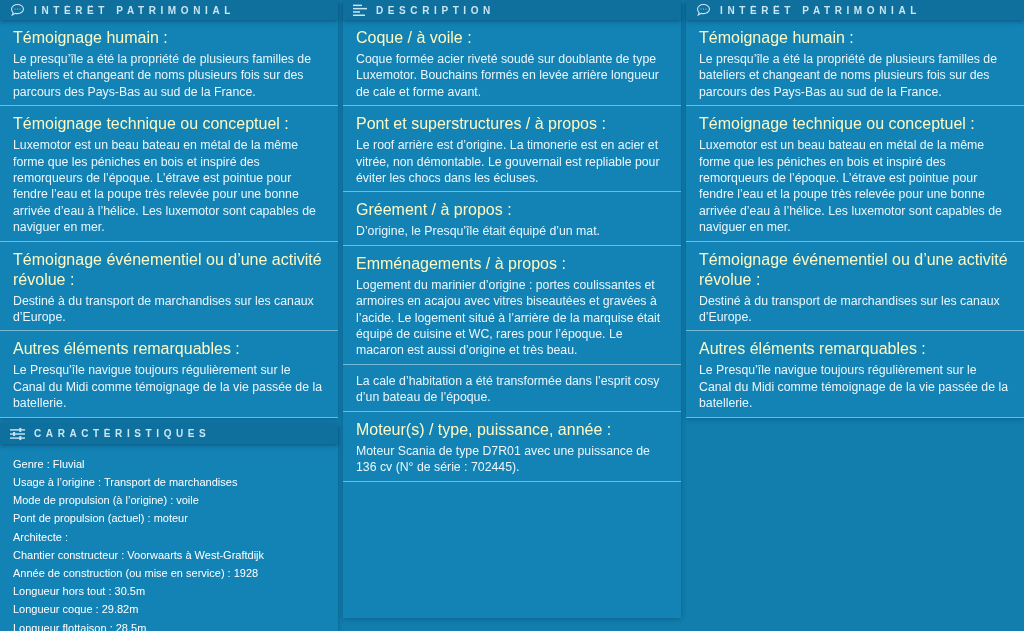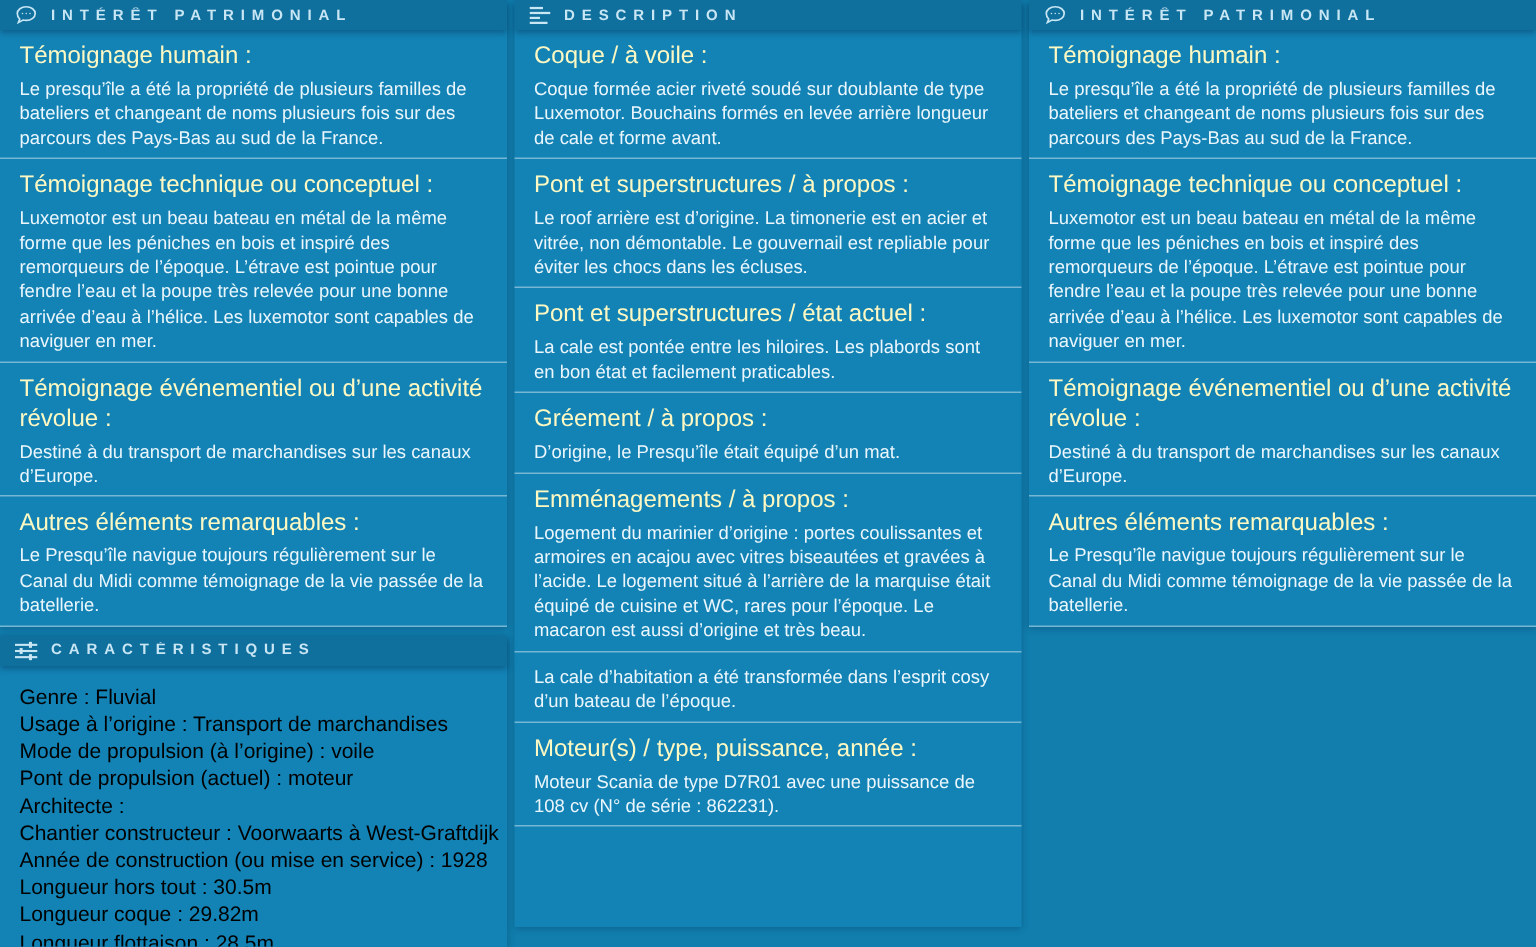--- a/index.html
+++ b/index.html
@@ -31,21 +31,21 @@
   .bar-label {
     font-size:10px; font-weight:bold;
     letter-spacing:4.6px;
     color: var(--bar-text, #c8e6f4);
     white-space:nowrap; overflow:hidden;text-align:right;
   }
   .sec { padding:8px 13px 5px; border-bottom:1px solid var(--divider, rgba(255,255,255,.42)); }
   .sec h3 { font-size:16px; line-height:20px; font-weight:400; color:#fef9c3; margin-bottom:3px; }
   .sec p  { font-size:12.3px; line-height:16.4px; color:#eaf6fc; }
   .list { padding:11px 13px 10px; }
-  .list .row { font-size:14px; line-height:18.2px; color:#000000; white-space:nowrap; }
+  .list .row { font-size:11px; line-height:18.2px; color:#ffffff; white-space:nowrap; }
 </style>
 </head>
 <body>
 
 <div class="page">
 
   <div class="col">
     <section class="panel">
       <header class="bar">
         <span class="icon">
@@ -121,37 +121,33 @@
       </header>
       <div class="sec">
         <h3>Coque / à voile :</h3>
         <p>Coque formée acier riveté soudé sur doublante de type Luxemotor. Bouchains formés en levée arrière longueur de cale et forme avant.</p>
       </div>
       <div class="sec">
         <h3>Pont et superstructures / à propos :</h3>
         <p>Le roof arrière est d’origine. La timonerie est en acier et vitrée, non démontable. Le gouvernail est repliable pour éviter les chocs dans les écluses.</p>
       </div>
       <div class="sec">
-        <h3>Pont et superstructures / état actuel :</h3>
-        <p>La cale est pontée entre les hiloires. Les plabords sont en bon état et facilement praticables.</p>
-      </div>
-      <div class="sec">
         <h3>Gréement / à propos :</h3>
         <p>D’origine, le Presqu’île était équipé d’un mat.</p>
       </div>
       <div class="sec">
         <h3>Emménagements / à propos :</h3>
         <p>Logement du marinier d’origine : portes coulissantes et armoires en acajou avec vitres biseautées et gravées à l’acide. Le logement situé à l’arrière de la marquise était équipé de cuisine et WC, rares pour l’époque. Le macaron est aussi d’origine et très beau.</p>
       </div>
       <div class="sec">
         <p>La cale d’habitation a été transformée dans l’esprit cosy d’un bateau de l’époque.</p>
       </div>
       <div class="sec">
         <h3>Moteur(s) / type, puissance, année :</h3>
-        <p>Moteur Scania de type D7R01 avec une puissance de 108 cv (N° de série : 862231).</p>
+        <p>Moteur Scania de type D7R01 avec une puissance de 136 cv (N° de série : 702445).</p>
       </div>
     </section>
   </div>
 
   <div class="col">
     <section class="panel">
       <header class="bar">
         <span class="icon">
           <svg width="15" height="14" viewBox="0 0 16 15" fill="none" stroke="currentColor" stroke-width="1.2">
             <path d="M8 1.6c3.6 0 6.4 2.2 6.4 4.9s-2.8 4.9-6.4 4.9c-.8 0-1.6-.1-2.3-.3L2.4 12.8l.95-2.4C2.2 9.5 1.6 8.1 1.6 6.5c0-2.7 2.8-4.9 6.4-4.9z"></path>

